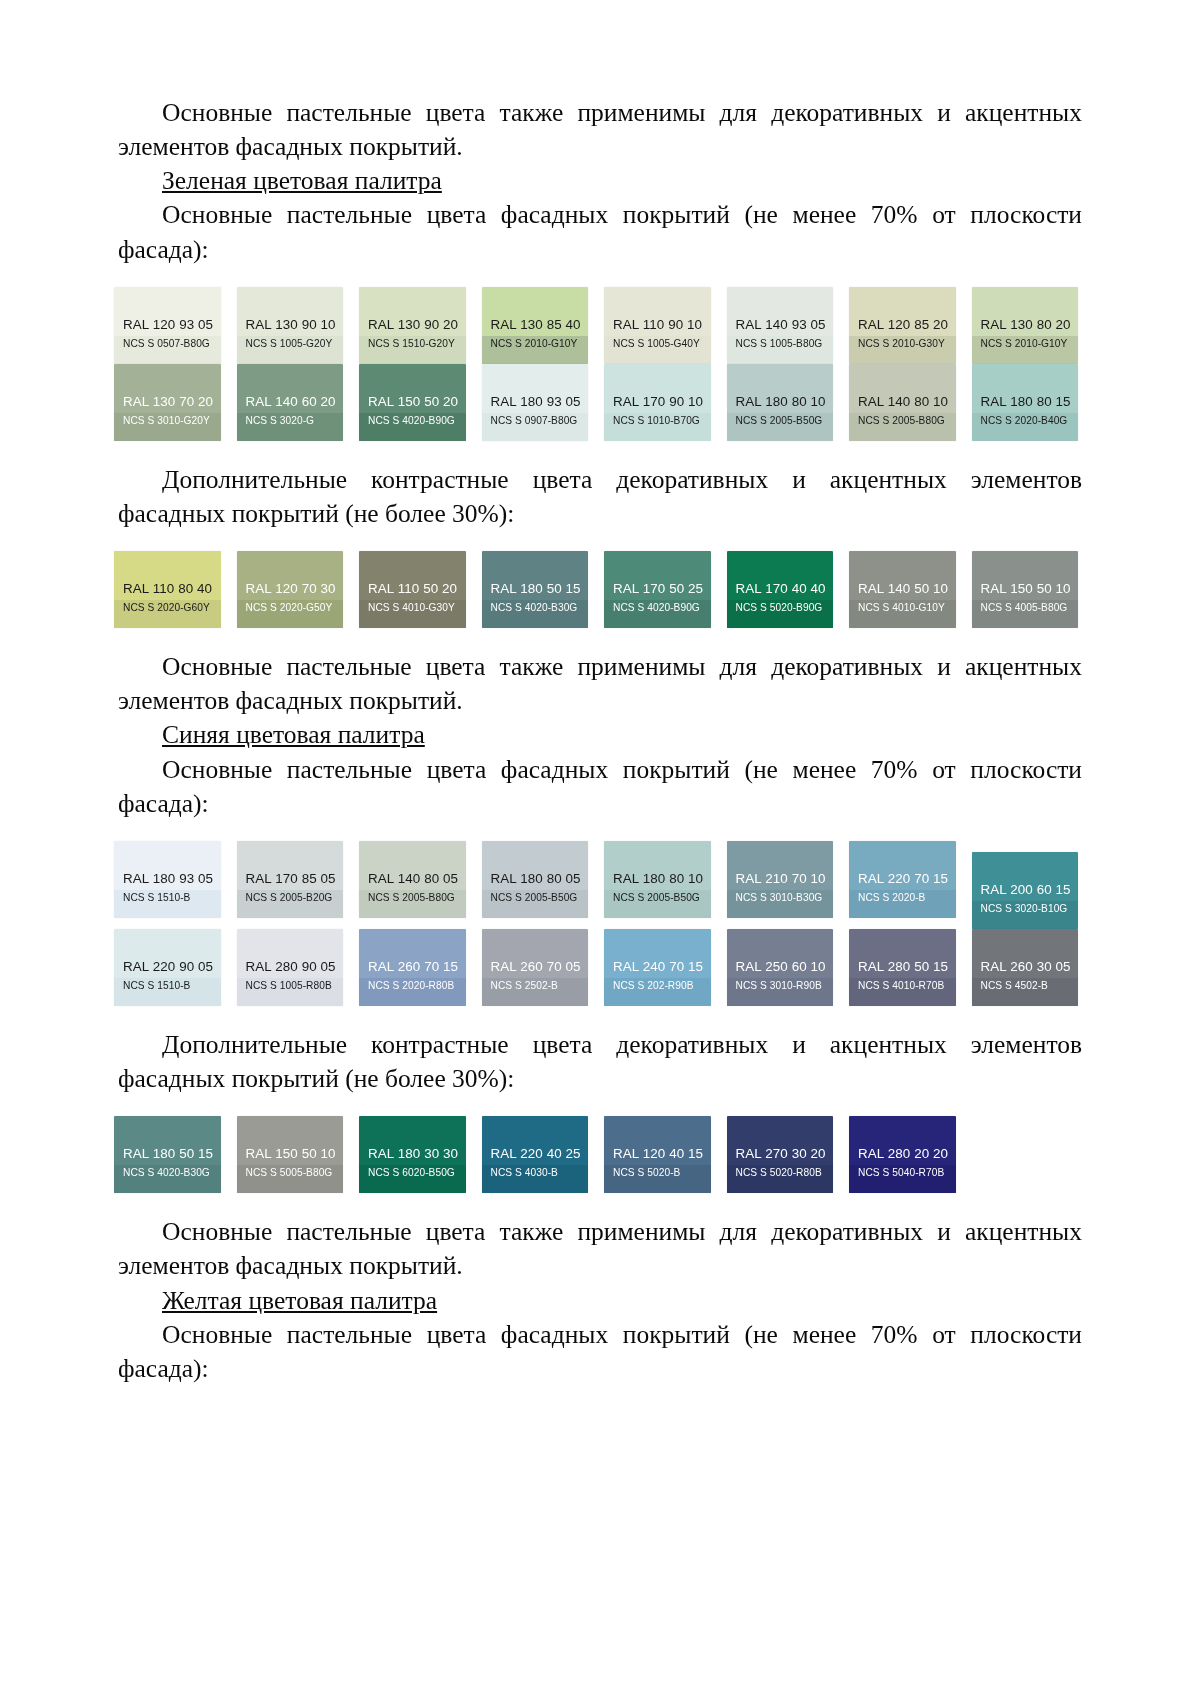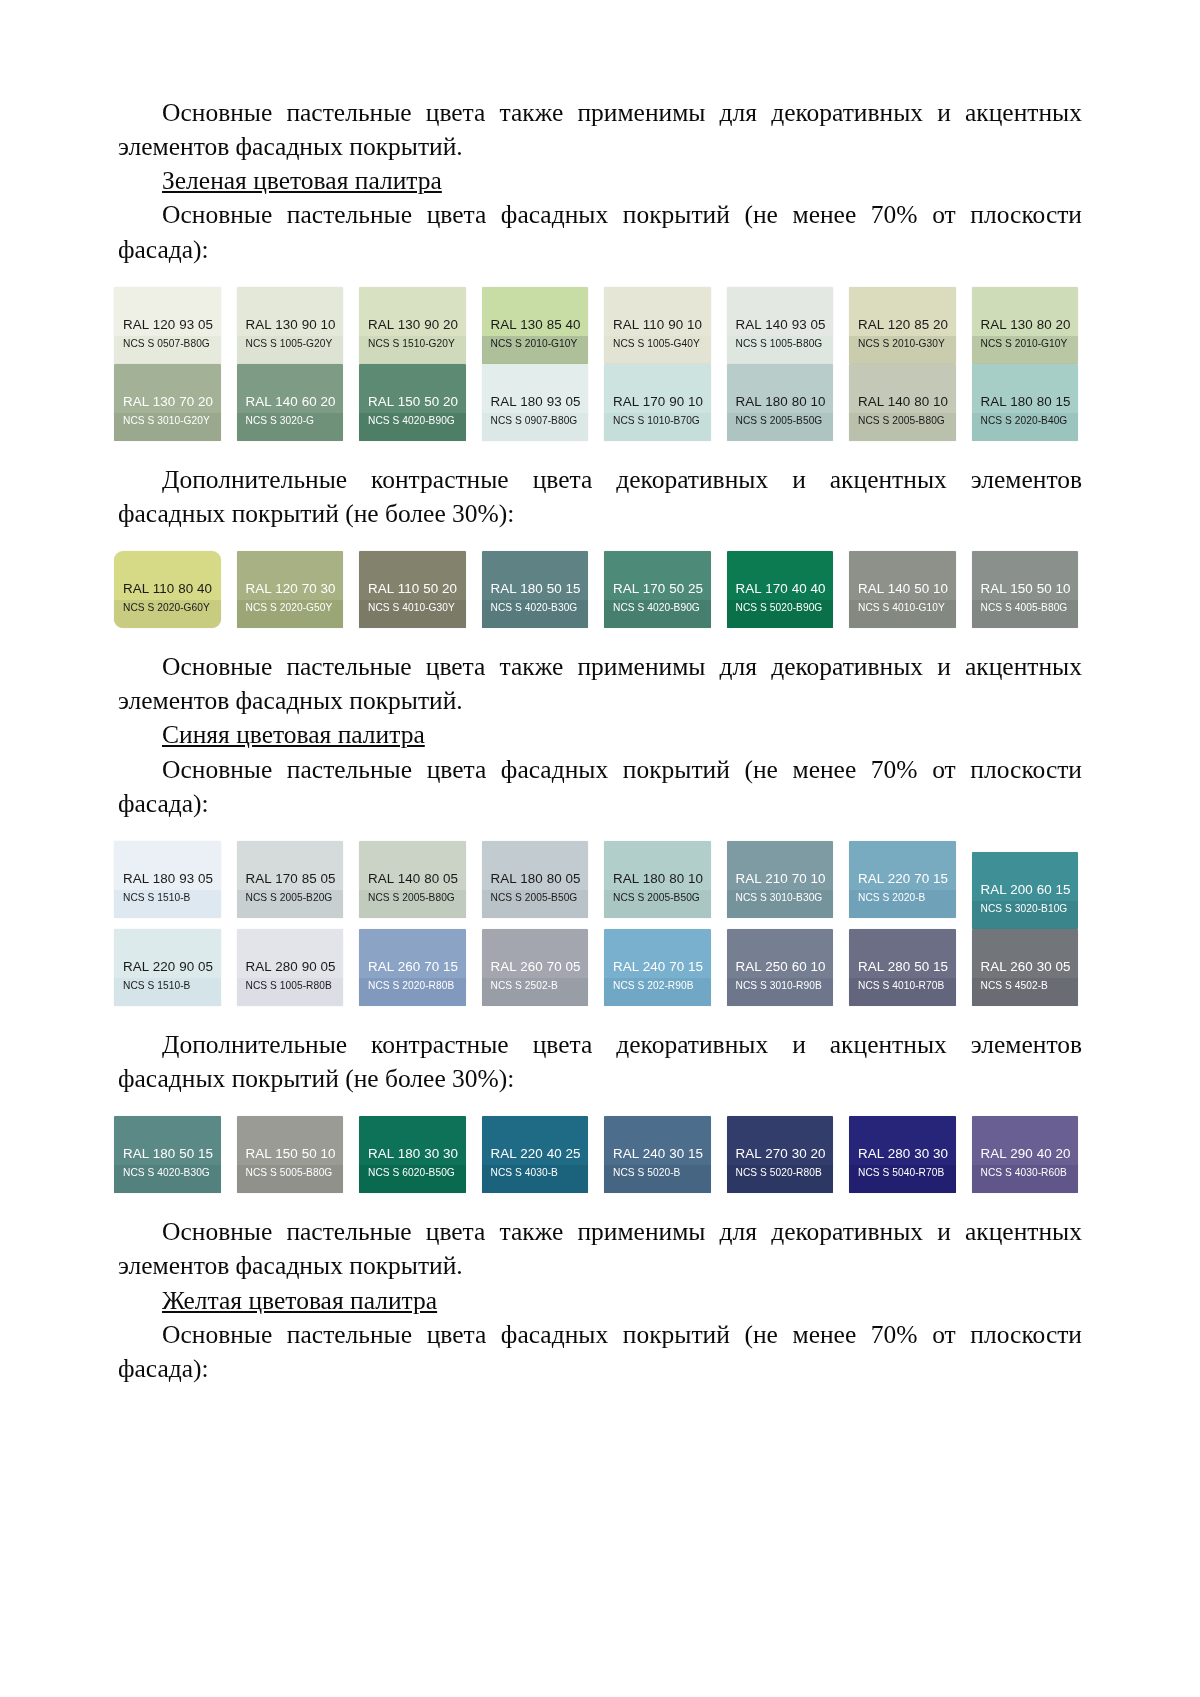--- a/index.html
+++ b/index.html
@@ -197,21 +197,21 @@
   </div>
 
   <div class="gap-after-grid"></div>
 
   <p class="para">Дополнительные контрастные цвета декоративных и акцентных элементов фасадных покрытий (не более 30%):</p>
 
   <div class="gap-before-grid"></div>
 
   <div class="grid-row-wrap">
     <div class="swatch-grid">
-        <div class="swatch light" style="background: rgb(214, 217, 133); border-radius: 9px;">
+        <div class="swatch light" style="background: rgb(214, 217, 133);">
           <div class="band" style="background: rgb(199, 204, 128);"></div>
           <div class="ral">RAL 110 80 40</div>
           <div class="ncs">NCS S 2020-G60Y</div>
         </div>
         <div class="swatch dark" style="background: rgb(168, 177, 131);">
           <div class="band" style="background: rgb(155, 166, 119);"></div>
           <div class="ral">RAL 120 70 30</div>
           <div class="ncs">NCS S 2020-G50Y</div>
         </div>
         <div class="swatch dark" style="background: rgb(131, 130, 109);">
@@ -367,38 +367,33 @@
           <div class="ral">RAL 180 30 30</div>
           <div class="ncs">NCS S 6020-B50G</div>
         </div>
         <div class="swatch dark" style="background: rgb(31, 107, 134);">
           <div class="band" style="background: rgb(27, 99, 125);"></div>
           <div class="ral">RAL 220 40 25</div>
           <div class="ncs">NCS S 4030-B</div>
         </div>
         <div class="swatch dark" style="background: rgb(76, 110, 140);">
           <div class="band" style="background: rgb(69, 101, 131);"></div>
-          <div class="ral">RAL 240 30 15</div>
+          <div class="ral">RAL 120 40 15</div>
           <div class="ncs">NCS S 5020-B</div>
         </div>
         <div class="swatch dark" style="background: rgb(51, 61, 107);">
           <div class="band" style="background: rgb(45, 55, 99);"></div>
           <div class="ral">RAL 270 30 20</div>
           <div class="ncs">NCS S 5020-R80B</div>
         </div>
         <div class="swatch dark" style="background: rgb(38, 37, 122);">
           <div class="band" style="background: rgb(34, 31, 112);"></div>
-          <div class="ral">RAL 280 30 30</div>
+          <div class="ral">RAL 280 20 20</div>
           <div class="ncs">NCS S 5040-R70B</div>
         </div>
-        <div class="swatch dark" style="background: rgb(106, 95, 147);">
-          <div class="band" style="background: rgb(97, 86, 138);"></div>
-          <div class="ral">RAL 290 40 20</div>
-          <div class="ncs">NCS S 4030-R60B</div>
-        </div>
       </div>
   </div>
 
   <div class="gap-after-grid"></div>
 
   <p class="para">Основные пастельные цвета также применимы для декоративных и акцентных элементов фасадных покрытий.</p>
 
   <div class="heading"><span class="u">Желтая цветовая палитра</span></div>
 
   <p class="para">Основные пастельные цвета фасадных покрытий (не менее 70% от плоскости фасада):</p>

